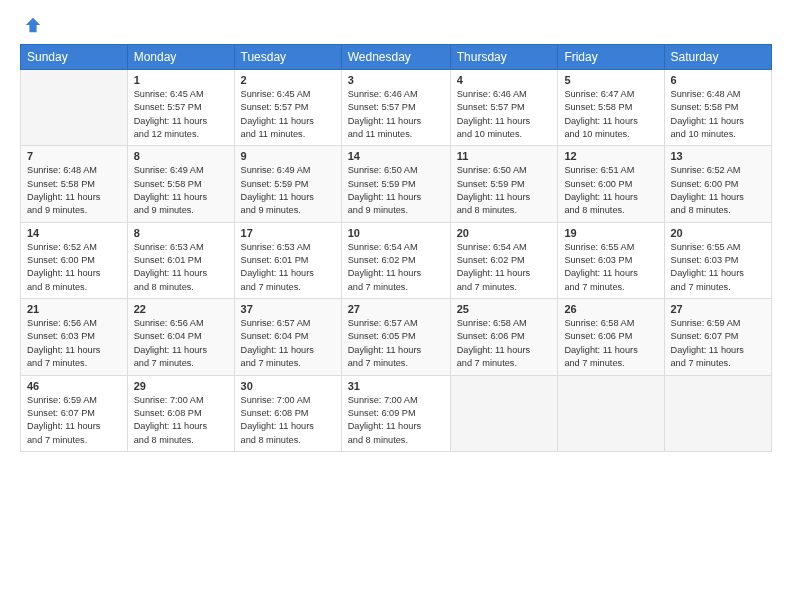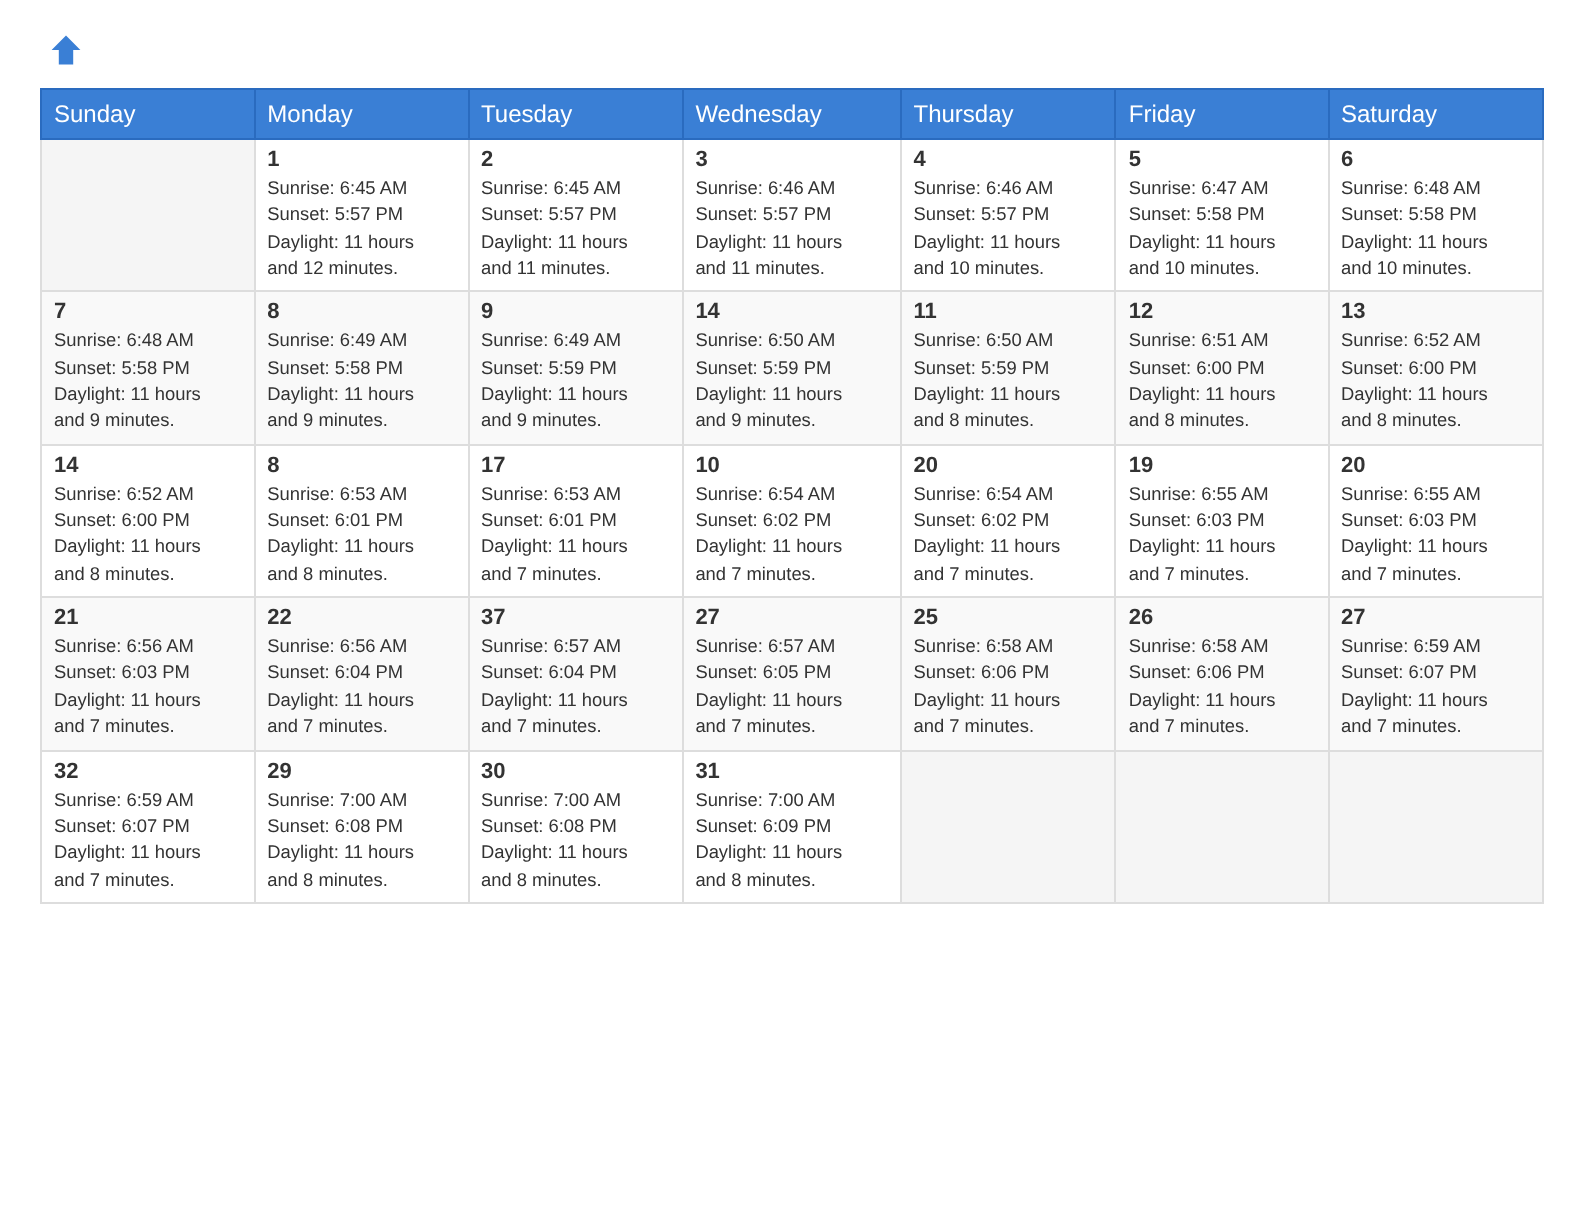--- a/index.html
+++ b/index.html
@@ -247,21 +247,21 @@
             <span class="day-num">26</span>
             <div class="day-info">Sunrise: 6:58 AM<br>Sunset: 6:06 PM<br>Daylight: 11 hours<br>and 7 minutes.</div>
           </td>
           <td>
             <span class="day-num">27</span>
             <div class="day-info">Sunrise: 6:59 AM<br>Sunset: 6:07 PM<br>Daylight: 11 hours<br>and 7 minutes.</div>
           </td>
         </tr>
         <tr>
           <td>
-            <span class="day-num">32</span>
+            <span class="day-num">46</span>
             <div class="day-info">Sunrise: 6:59 AM<br>Sunset: 6:07 PM<br>Daylight: 11 hours<br>and 7 minutes.</div>
           </td>
           <td>
             <span class="day-num">29</span>
             <div class="day-info">Sunrise: 7:00 AM<br>Sunset: 6:08 PM<br>Daylight: 11 hours<br>and 8 minutes.</div>
           </td>
           <td>
             <span class="day-num">30</span>
             <div class="day-info">Sunrise: 7:00 AM<br>Sunset: 6:08 PM<br>Daylight: 11 hours<br>and 8 minutes.</div>
           </td>

